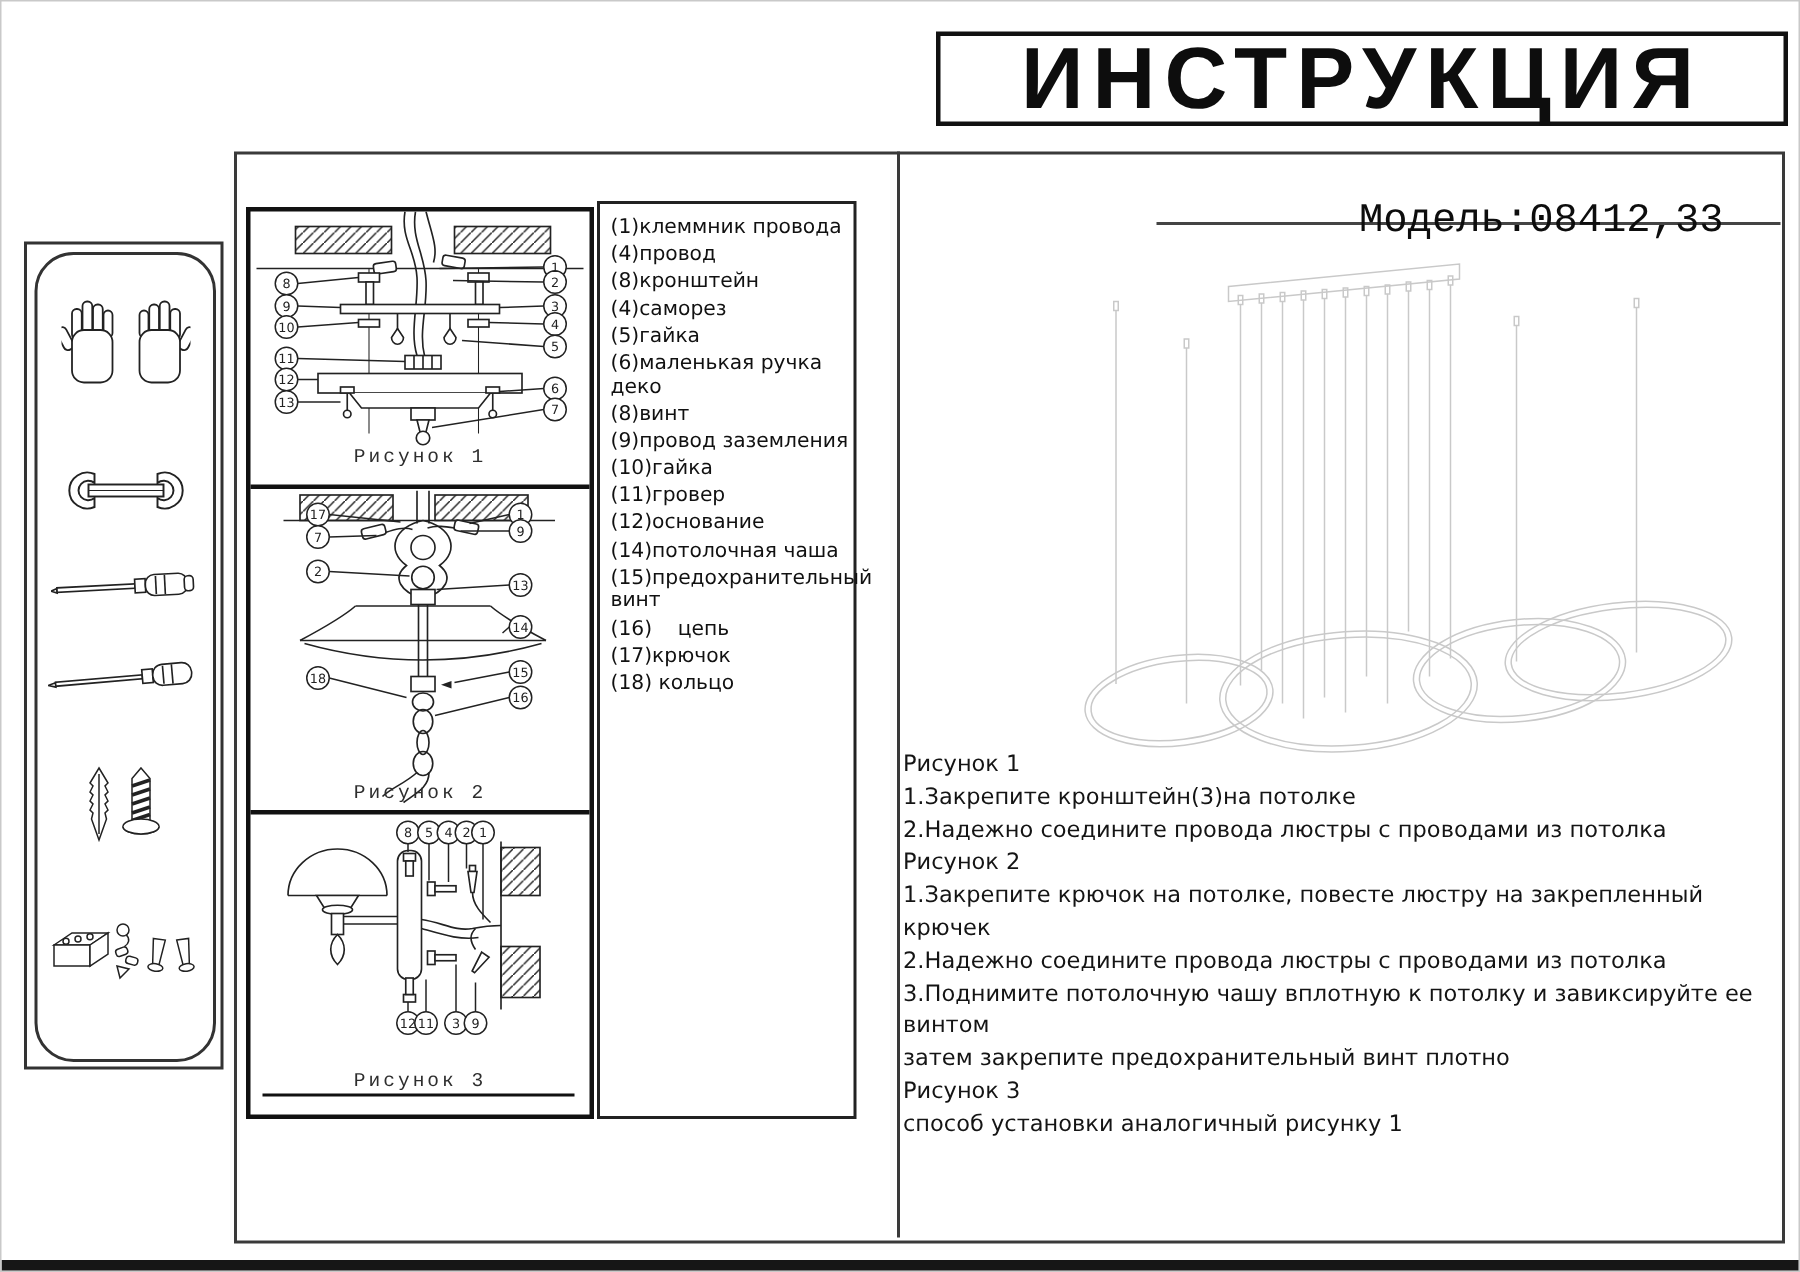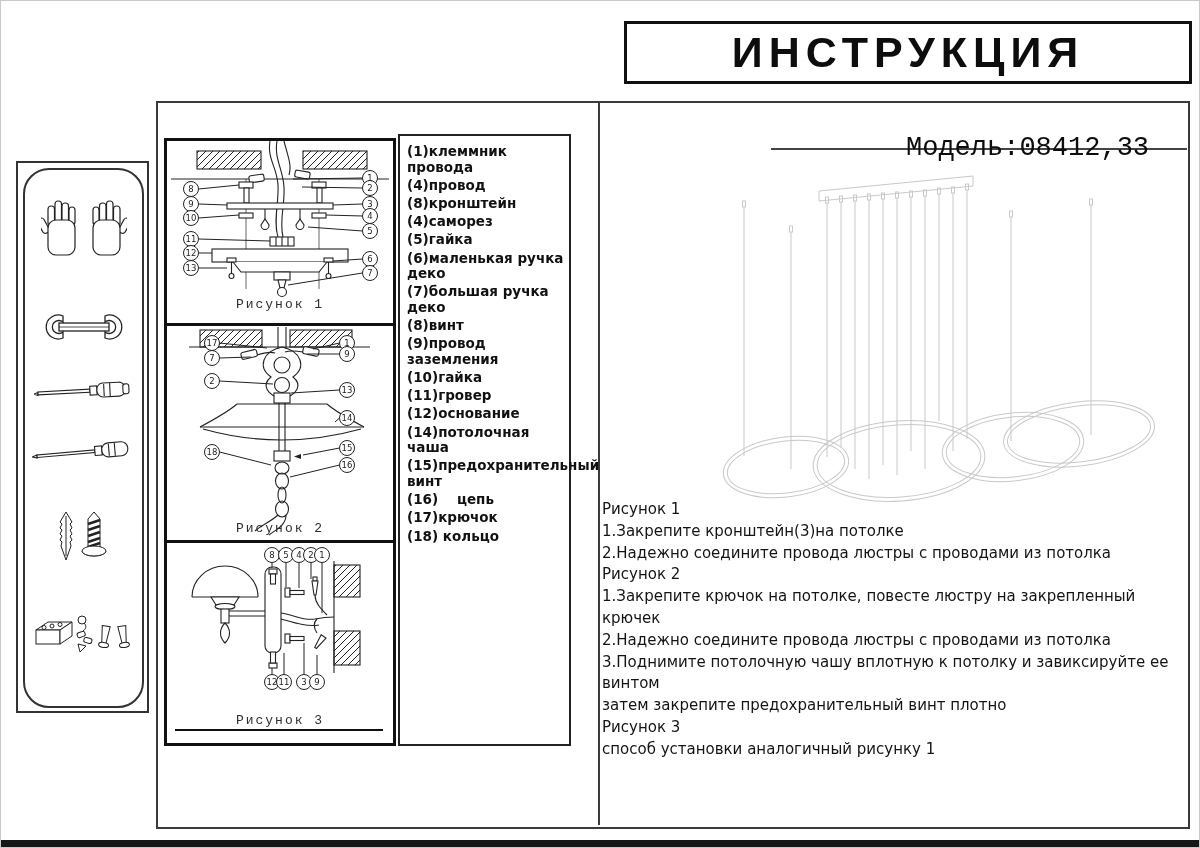--- a/index.html
+++ b/index.html
@@ -2,35 +2,35 @@
 <html><head>
 <meta charset="utf-8">
 <style>
   html,body{margin:0;padding:0;background:#fff;}
   .page{position:relative;width:1200px;height:848px;background:#fff;overflow:hidden;
         font-family:"DejaVu Sans",sans-serif;border:1px solid #c9c9c9;box-sizing:border-box;}
   .abs{position:absolute;}
   
   .title-box{left:623px;top:20px;width:562px;height:57px;border:3px solid #111;
              display:flex;align-items:center;justify-content:center;}
-  .title-box span{font-family:"Liberation Sans",sans-serif;font-weight:800;font-size:43px;
+  .title-box span{font-family:"Liberation Sans",sans-serif;font-weight:800;font-size:58px;
                   letter-spacing:6px;color:#0d0d0d;}
   
   .main-frame{left:155px;top:100px;width:1030px;height:724px;border:2px solid #3a3a3a;}
   .col-divider{left:597px;top:100px;width:2px;height:724px;background:#3a3a3a;}
   
   .figures-panel{left:163px;top:137px;width:232px;height:608px;border:3px solid #111;box-sizing:border-box;background:#fff;}
   .fig-divider{position:absolute;left:0;width:226px;height:3px;background:#111;}
   .fig-label{position:absolute;width:226px;text-align:center;font-family:"Liberation Mono","DejaVu Sans Mono",monospace;
              font-size:13px;letter-spacing:2px;color:#2e2e2e;}
   .fig3-underline{position:absolute;left:8px;width:208px;height:2px;background:#111;}
   .fig-svg{position:absolute;left:0;}
   
   .parts-box{left:397px;top:133px;width:173px;height:612px;border:2px solid #222;box-sizing:border-box;
-             padding:8px 2px 0 7px;background:#fff;font-weight:bold;}
+             padding:8px 2px 0 7px;background:#fff;}
   .part-item{font-size:13.5px;line-height:15.6px;color:#111;margin-bottom:2.6px;white-space:pre-wrap;}
   .part-item:nth-child(18){color:#555;font-family:"DejaVu Serif",serif;font-size:13px;}
   
   .model-rule{left:770px;top:147px;width:416px;height:1.5px;background:#444;}
   .model{left:905px;top:132px;font-family:"Liberation Mono","DejaVu Sans Mono",monospace;
          font-size:27px;color:#0d0d0d;white-space:nowrap;text-align:right;}
   
   .instructions{left:601px;top:498px;width:580px;}
   .instr-line{font-size:15px;line-height:21.8px;color:#141414;}
   
@@ -381,21 +381,20 @@
     <div class="fig3-underline" style="top:588px"></div>
   </div>
 
   <div class="abs parts-box">
       <div class="part-item">(1)клеммник провода</div>
       <div class="part-item">(4)провод</div>
       <div class="part-item">(8)кронштейн</div>
       <div class="part-item">(4)саморез</div>
       <div class="part-item">(5)гайка</div>
       <div class="part-item">(6)маленькая ручка деко</div>
-      <div class="part-item">(7)большая ручка деко</div>
       <div class="part-item">(8)винт</div>
       <div class="part-item">(9)провод заземления</div>
       <div class="part-item">(10)гайка</div>
       <div class="part-item">(11)гровер</div>
       <div class="part-item">(12)основание</div>
       <div class="part-item">(14)потолочная чаша</div>
       <div class="part-item">(15)предохранительный винт</div>
       <div class="part-item">(16)    цепь</div>
       <div class="part-item">(17)крючок</div>
       <div class="part-item">(18) кольцо</div>

